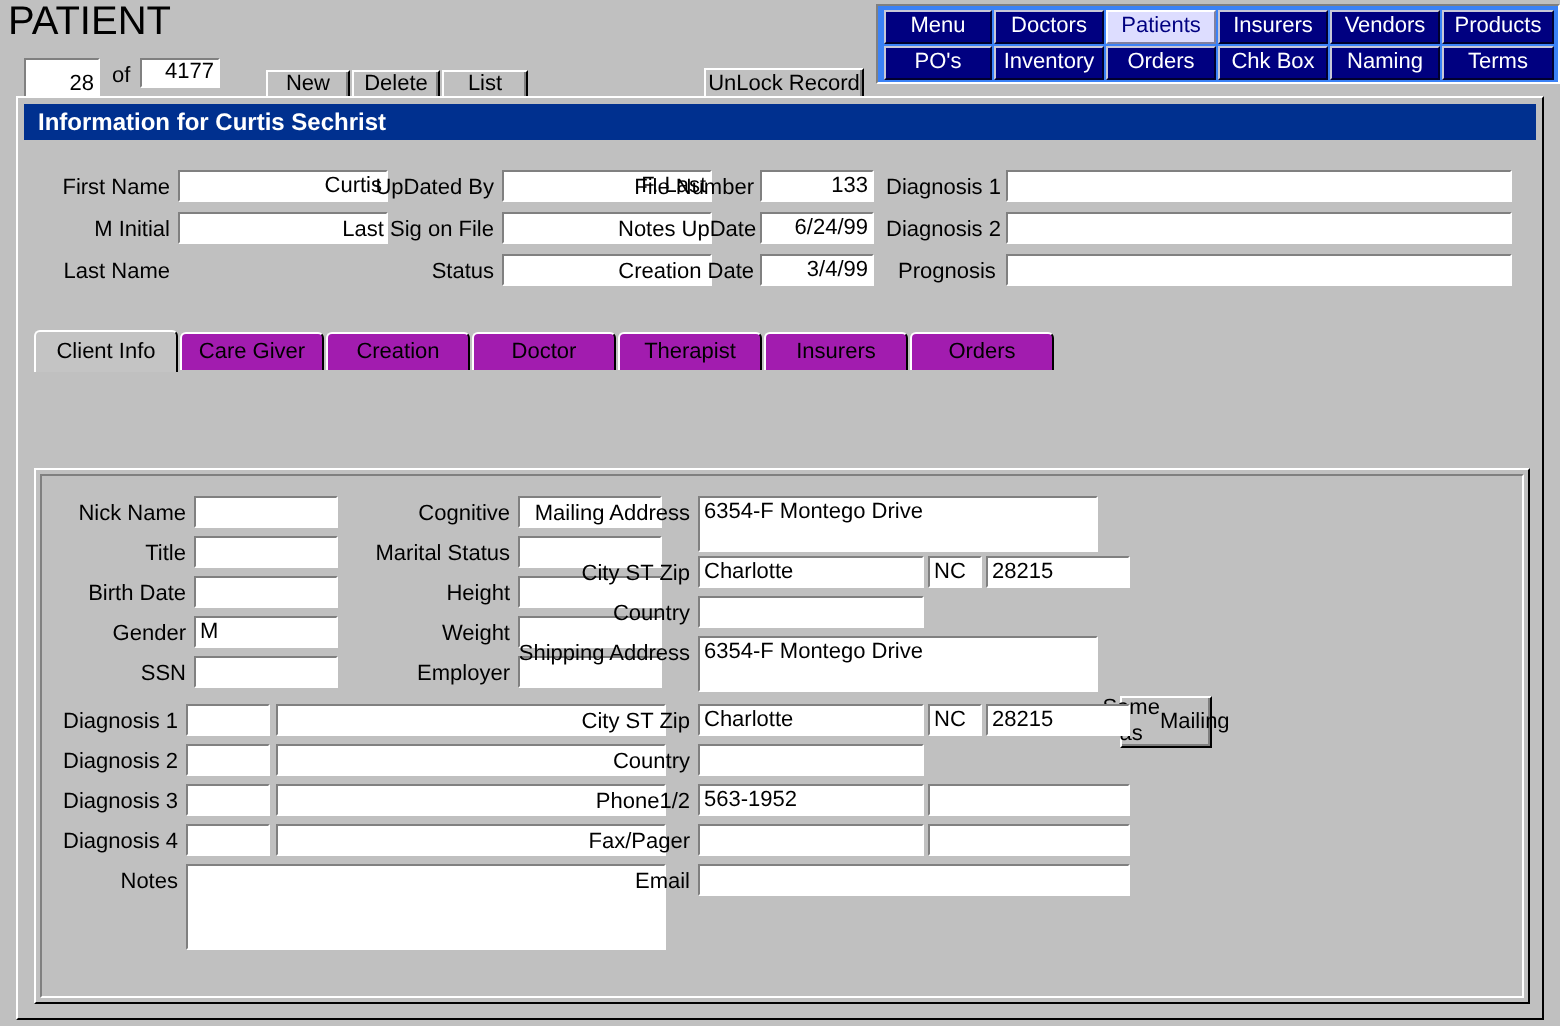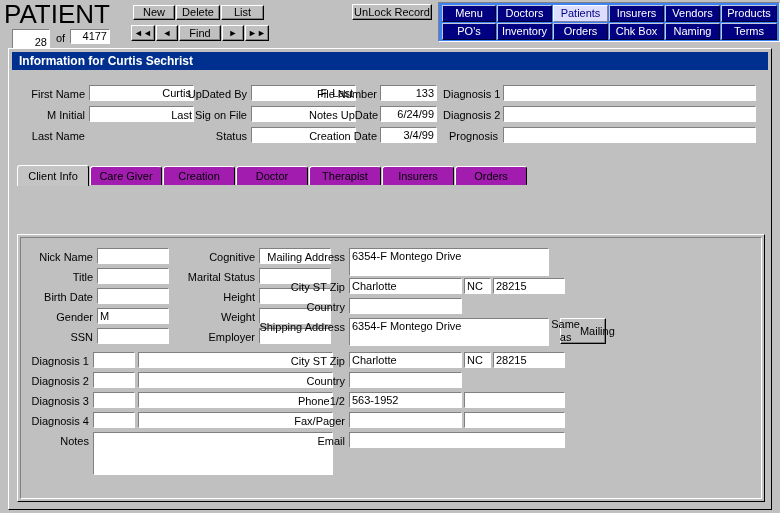--- a/index.html
+++ b/index.html
@@ -31,20 +31,21 @@
     font-size: 11px;
     color: #000000;
     text-align: center;
     cursor: pointer;
     box-sizing: border-box;
     line-height: 1;
     display: flex;
     align-items: center;
     justify-content: center;
     user-select: none;
+    margin-top: 30px;
   }
   .field {
     background: #ffffff;
     border-top: 1px solid #808080;
     border-left: 1px solid #808080;
     border-right: 1px solid #ffffff;
     border-bottom: 1px solid #ffffff;
     box-sizing: border-box;
     font-family: "Liberation Sans", sans-serif;
     font-size: 11px;
@@ -69,21 +70,21 @@
   .lbl.r { text-align: right; }
 
   .abs { position: absolute; }
 
   
   #app-title {
     position: absolute;
     left: 4px;
     top: 1px;
     font-family: "Liberation Sans", sans-serif;
-    font-size: 26px;
+    font-size: 20px;
     font-weight: normal;
     letter-spacing: 0px;
     color: #000000;
     line-height: 1;
     font-variant: small-caps;
   }
 
   
   #navpanel {
     position: absolute;

